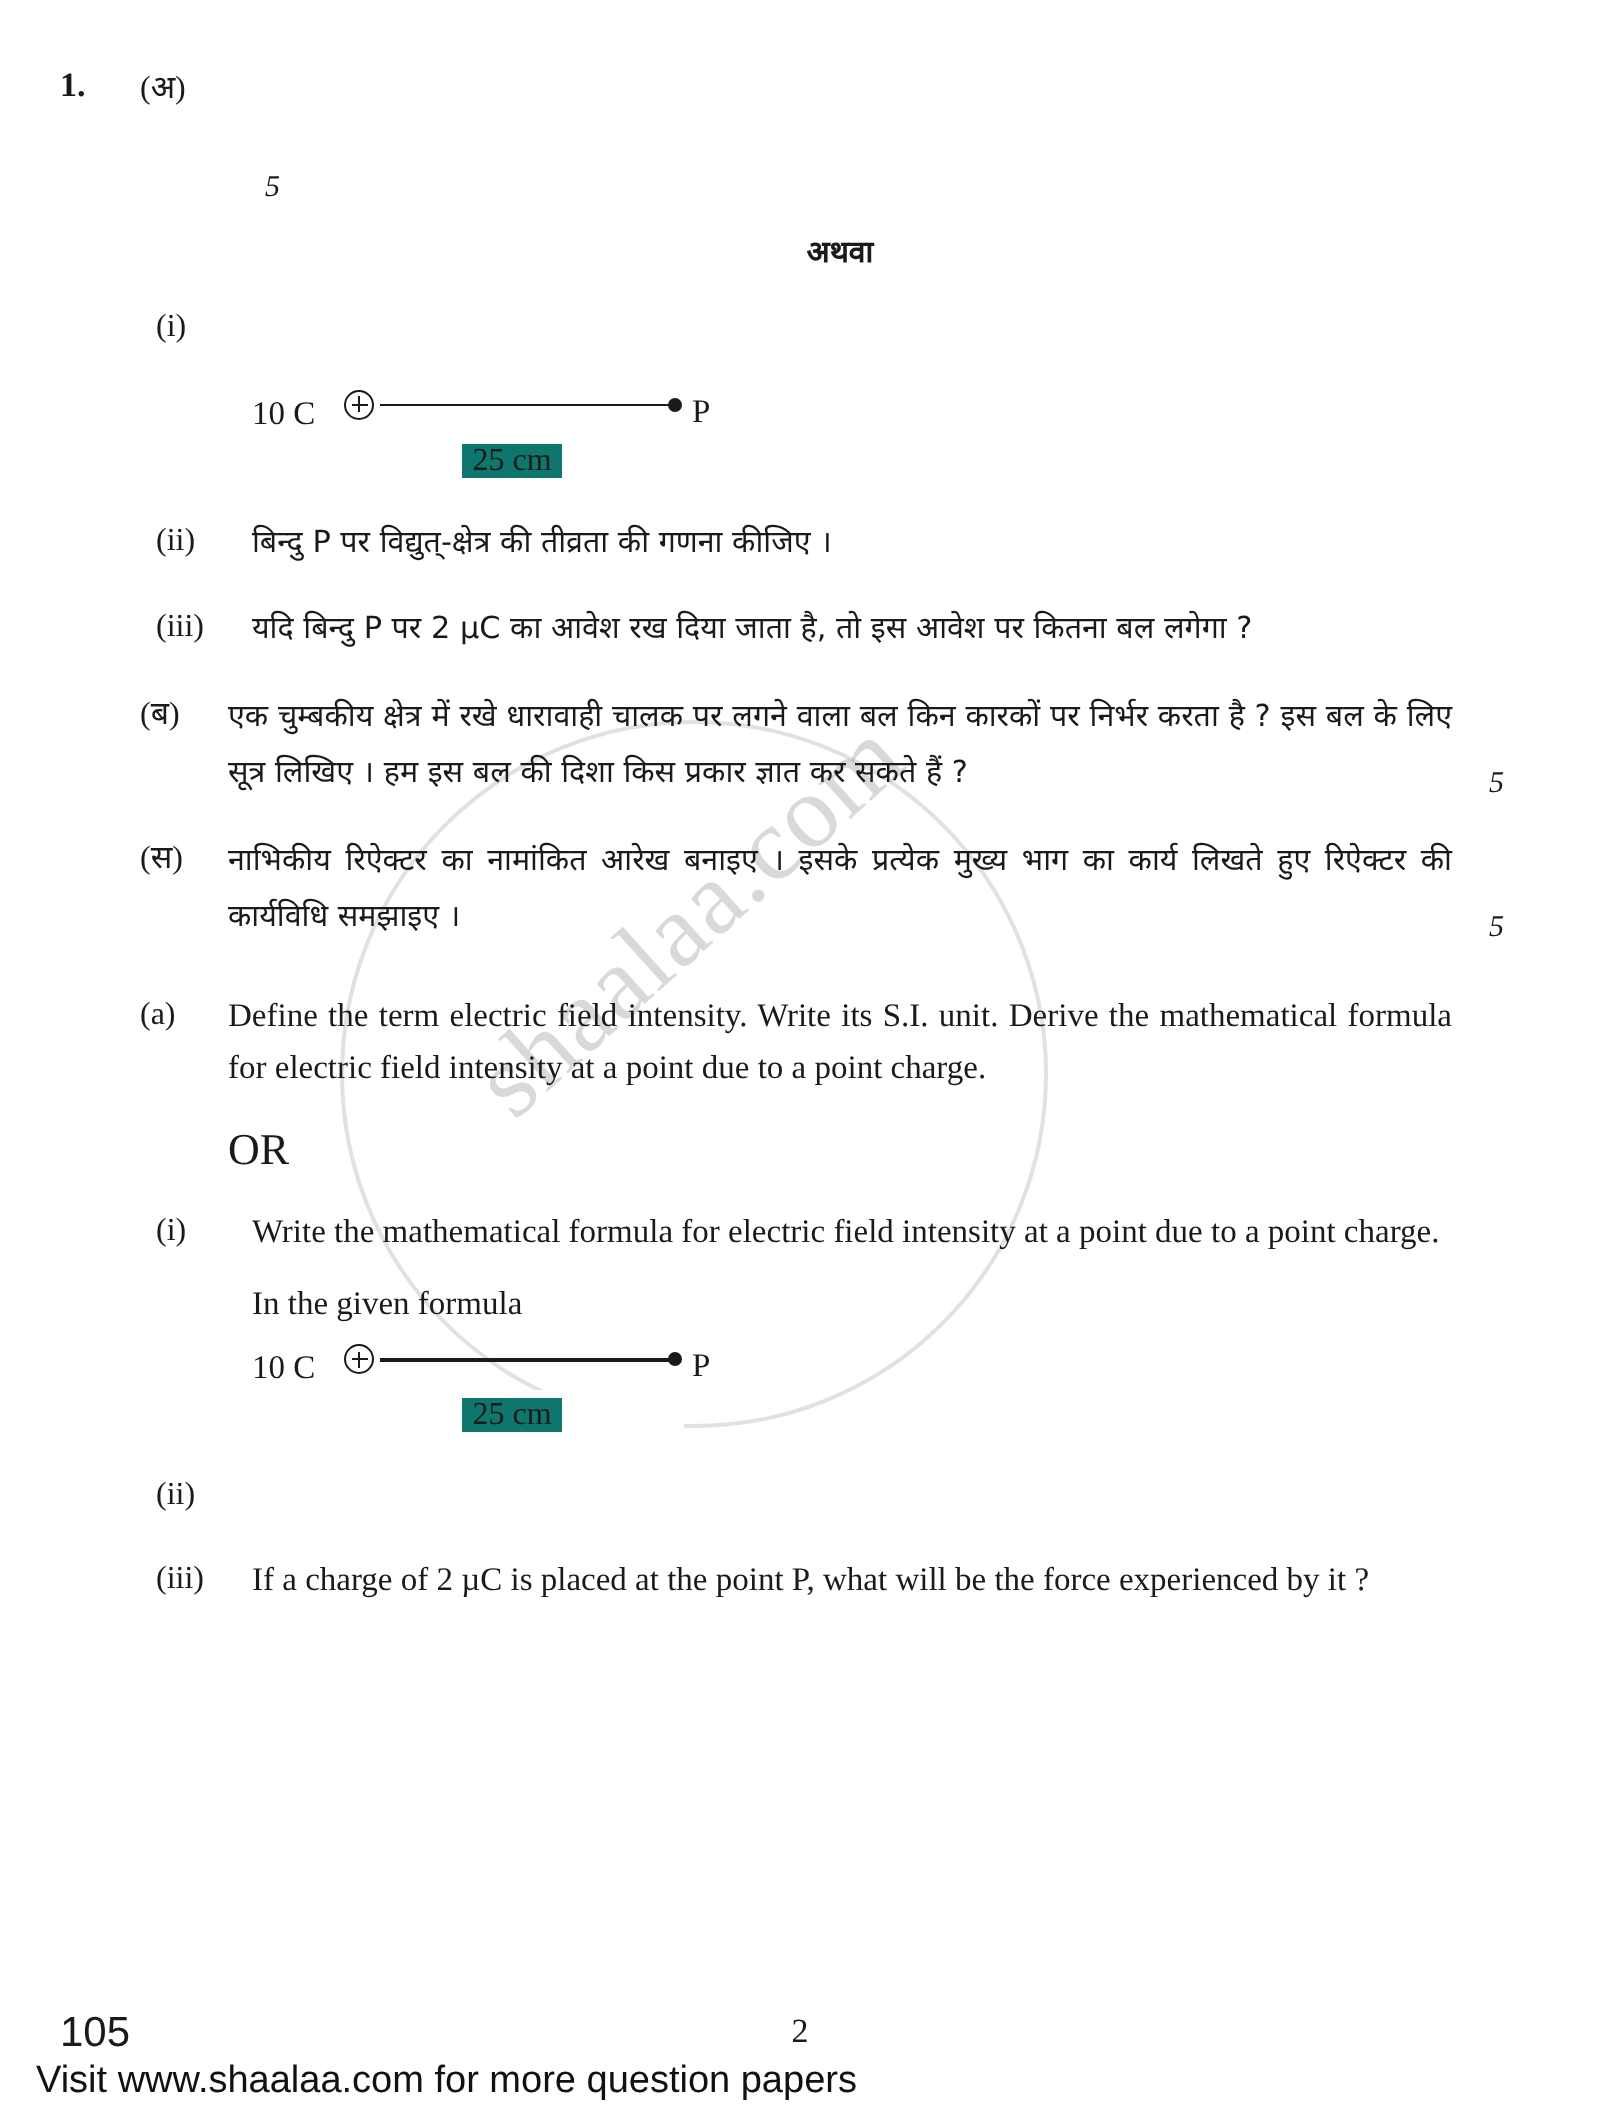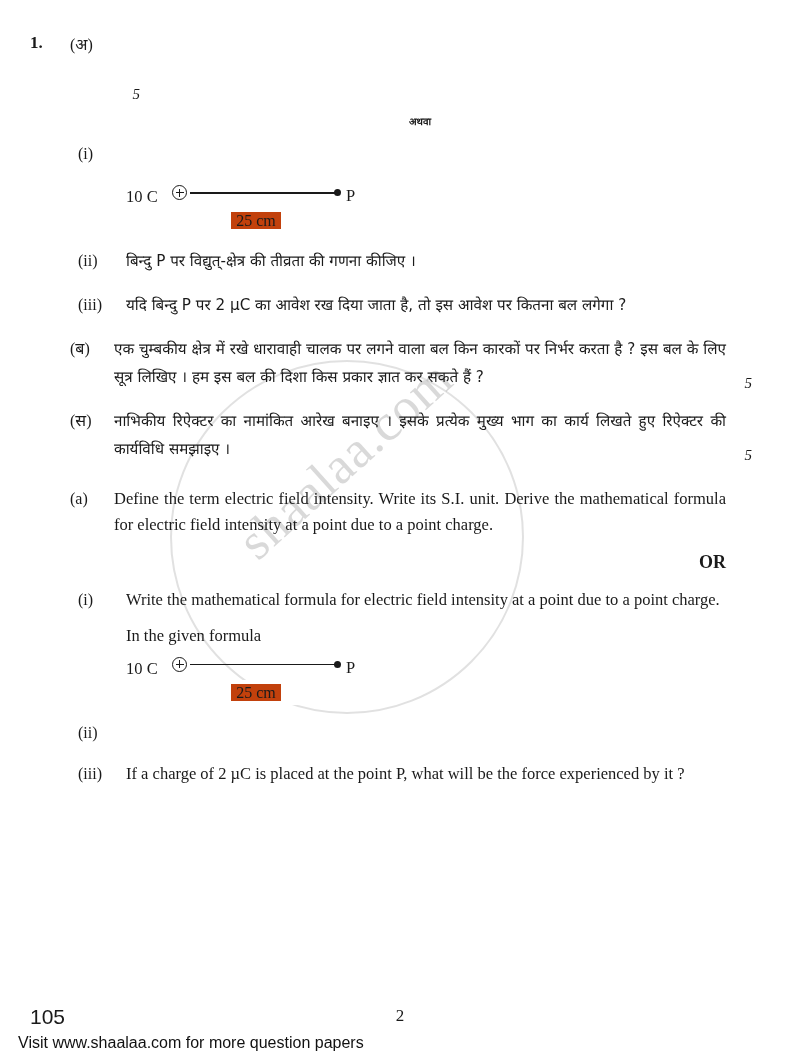--- a/index.html
+++ b/index.html
@@ -96,36 +96,36 @@
   
   .hin {
     font-family: "DejaVu Sans", sans-serif;
     font-size: 15.2px;
     line-height: 1.84;
     text-align: justify;
     text-justify: inter-word;
   }
   .hin-center {
     font-family: "DejaVu Sans", sans-serif;
-    font-size: 10px;
+    font-size: 15px;
     line-height: 1.84;
     text-align: center;
     font-weight: bold;
   }
   .eng {
     font-family: "Liberation Serif", serif;
     font-size: 16.5px;
     line-height: 1.58;
     text-align: justify;
   }
   .eng-center {
     font-family: "Liberation Serif", serif;
-    font-size: 18px;
-    font-weight: bold;
-    text-align: right;
+    font-size: 22px;
+    font-weight: normal;
+    text-align: left;
   }
 
   .gap-sm { height: 10px; }
   .gap-md { height: 16px; }
   .gap-lg { height: 22px; }
 
   
   .figure {
     position: relative;
     height: 62px;
@@ -218,21 +218,21 @@
     left: 0;
     top: -2px;
     width: 172px;
     text-align: center;
     font-size: 16px;
     background: #ffffff;
     padding: 0 2px;
     box-sizing: border-box;
   }
   .fig-dim-text span {
-    background: #c2410c;
+    background: #0f766e;
     padding: 0 5px;
     text-align: center;
   }
 
   
   .footer {
     position: absolute;
     left: 0;
     bottom: 0;
     width: 800px;
@@ -252,21 +252,21 @@
     width: 800px;
     text-align: center;
     font-family: "Liberation Serif", serif;
     font-size: 17px;
   }
   .footer-note {
     position: absolute;
     left: 18px;
     bottom: 8px;
     font-family: "Liberation Sans", sans-serif;
-    font-size: 16px;
+    font-size: 19px;
     color: #111;
   }
 </style>
 </head>
 <body>
 
 <div class="watermark"></div>
 <div class="watermark-text">shaalaa.com</div>
 
 <div class="page">

